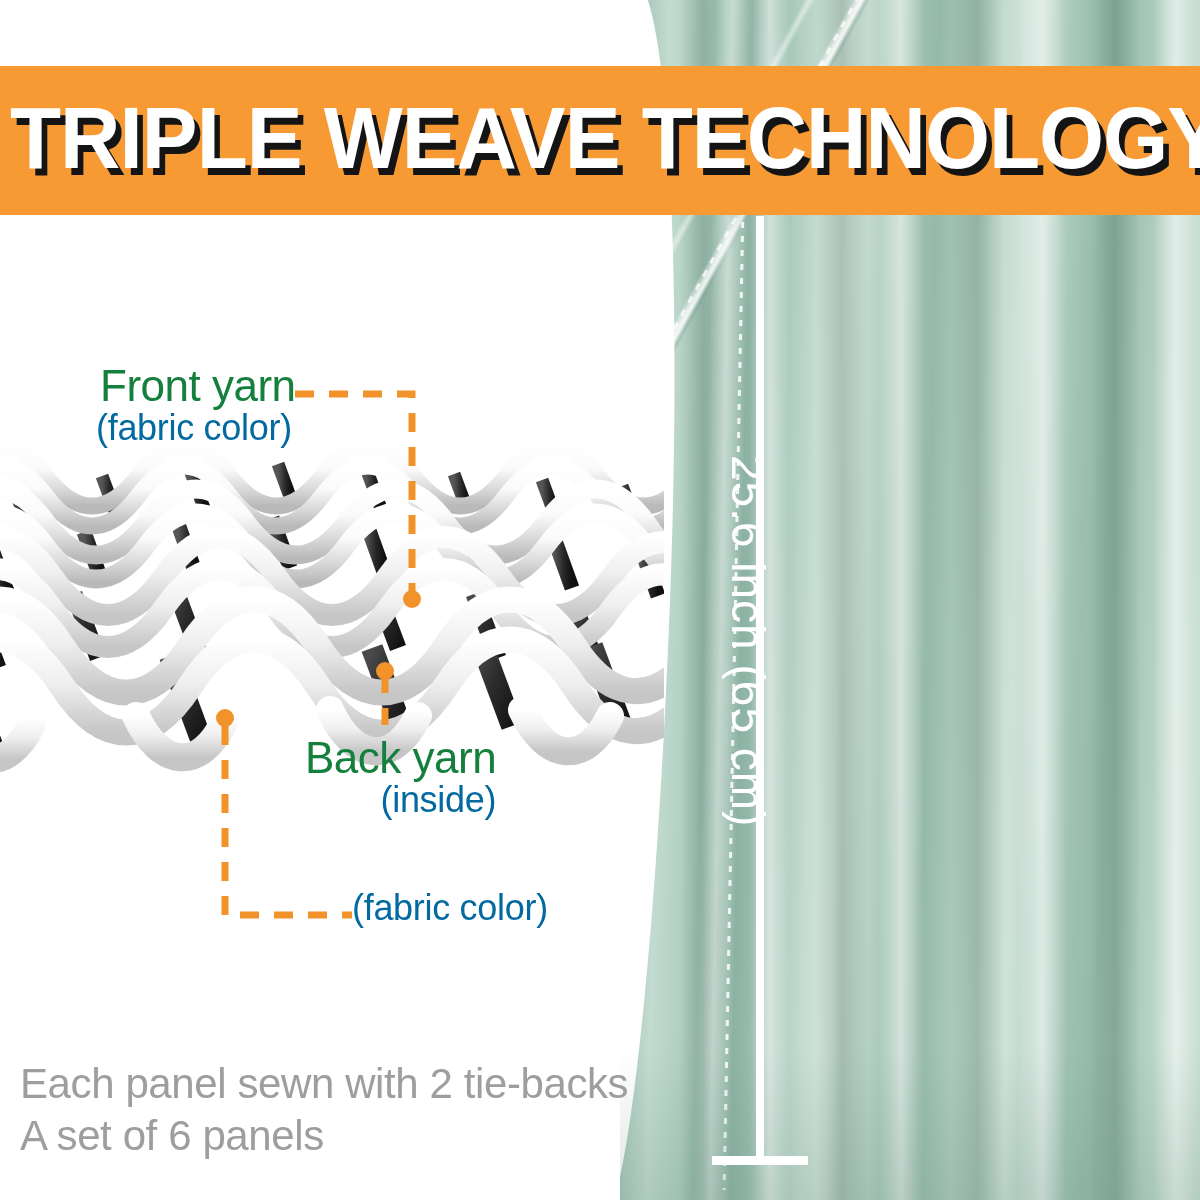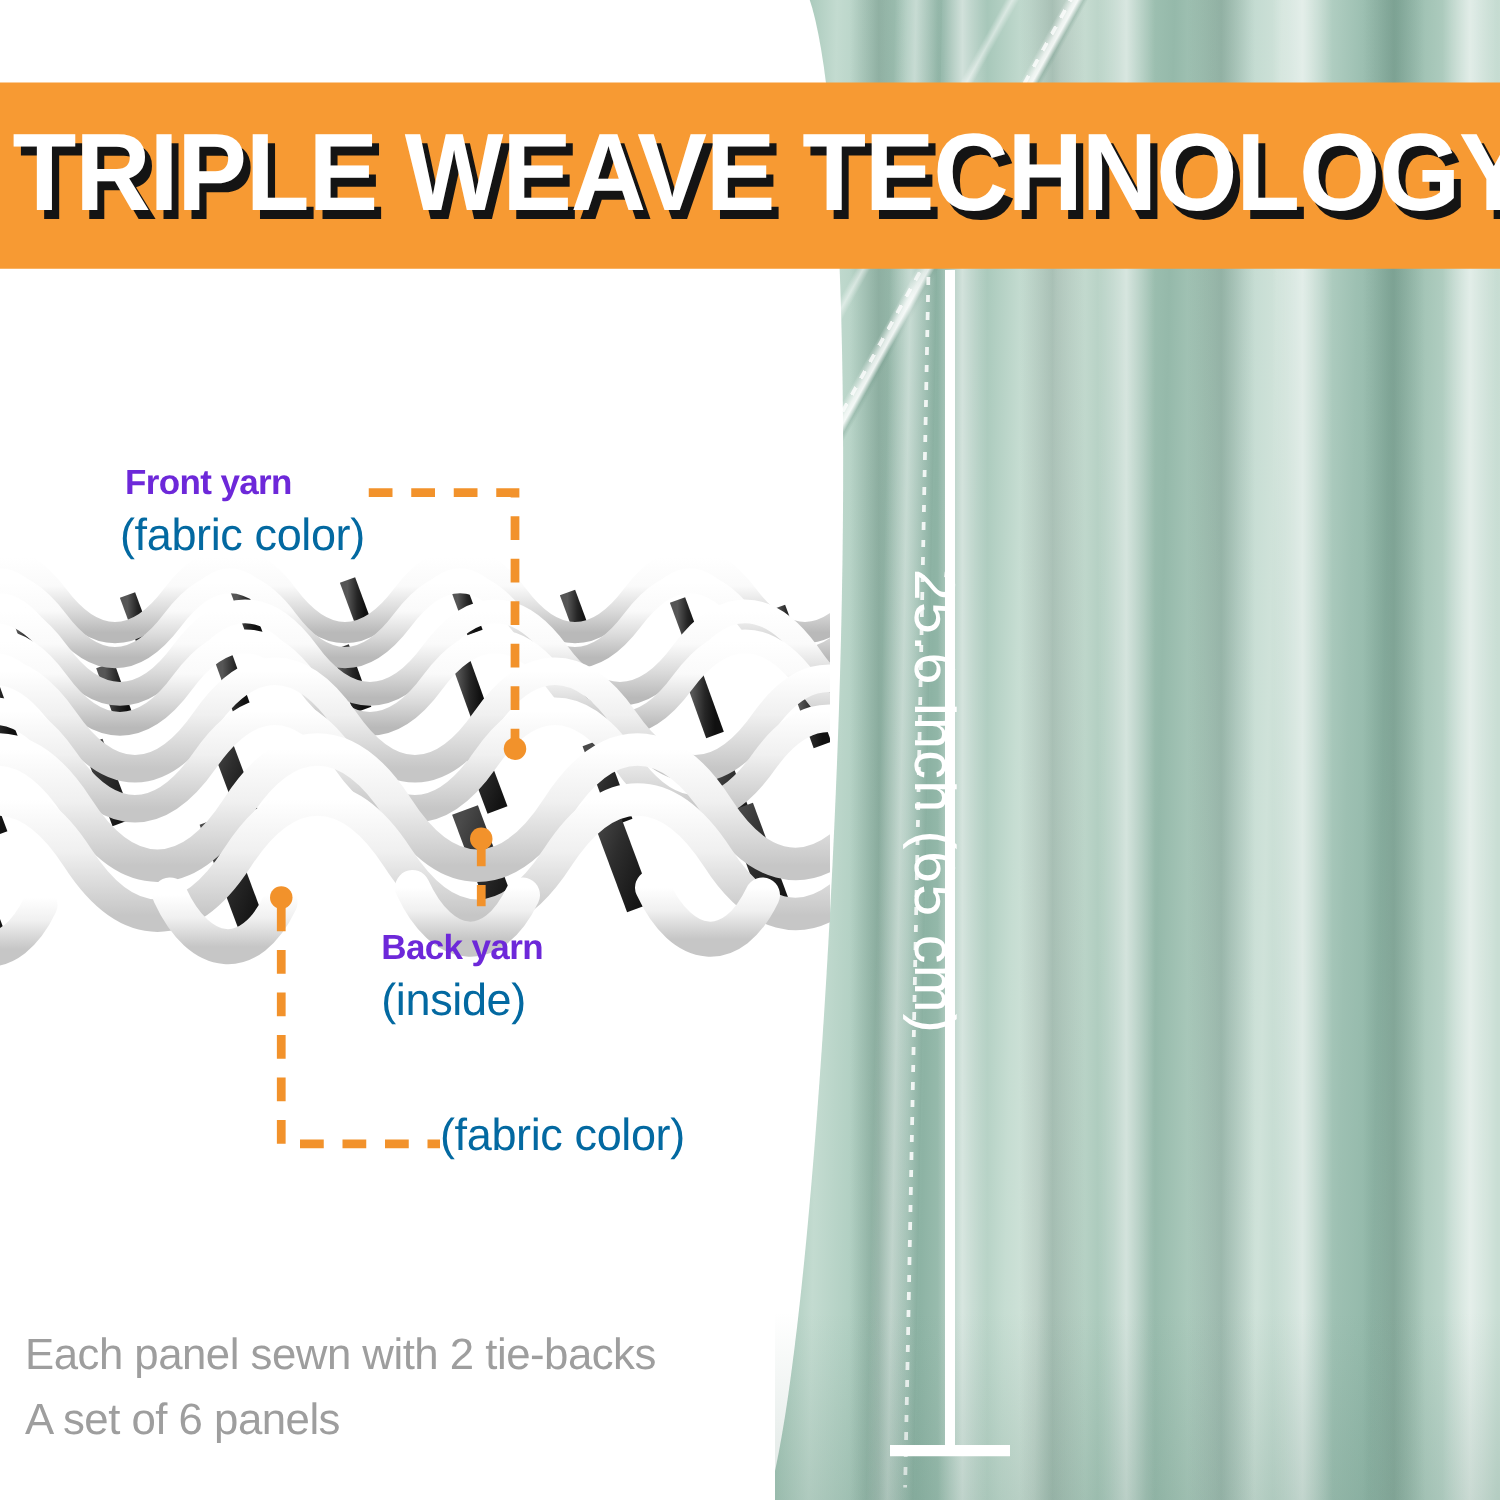--- a/index.html
+++ b/index.html
@@ -85,51 +85,51 @@
     text-shadow:6px 7px 0 #141414;
   }
 
   
   .weave{position:absolute;left:-26px;top:418px;width:690px;height:380px;}
   .weave svg{display:block;}
 
   
   .lbl{position:absolute;white-space:nowrap;}
   .lbl .main{
-    font-weight:700;color:#6d28d9;font-size:28px;line-height:44px;
+    font-weight:400;color:#15803d;font-size:44px;line-height:44px;
     letter-spacing:-.5px;
   }
   .lbl .sub{
     color:#0369a1;font-size:36px;line-height:40px;font-weight:400;
     letter-spacing:-.3px;
   }
   #lbl-front{left:100px;top:364px;}
   #lbl-front .sub{margin-left:-4px;}
   #lbl-black{left:305px;top:736px;text-align:center;}
-  #lbl-black .sub{display:block;text-align:left;}
+  #lbl-black .sub{display:block;text-align:right;}
   #lbl-back{left:352px;top:888px;text-align:right;}
   #lbl-back .sub{display:block;text-align:right;}
 
   .leaders{position:absolute;left:0;top:0;width:1200px;height:1200px;pointer-events:none;}
 
   
   .measure-line{position:absolute;left:756px;top:216px;width:8px;height:948px;background:#ffffff;}
   .measure-cap{position:absolute;left:712px;top:1156px;width:96px;height:9px;background:#ffffff;}
   .measure-text{
     position:absolute;left:775px;top:455px;
     color:#ffffff;font-size:46px;font-weight:400;letter-spacing:1px;
     white-space:nowrap;
     transform:rotate(90deg);
     transform-origin:left top;
   }
 
   
   .footer{position:absolute;left:20px;top:1058px;width:620px;}
   .footer div{
-    color:#9E9E9E;font-size:35px;line-height:52px;letter-spacing:-.4px;
+    color:#9E9E9E;font-size:42px;line-height:52px;letter-spacing:-.4px;
     white-space:nowrap;
   }
 </style>
 </head>
 <body>
 
 <div id="stage">
 
   <div class="curtain-wrap">
     <div class="curtain-body">

